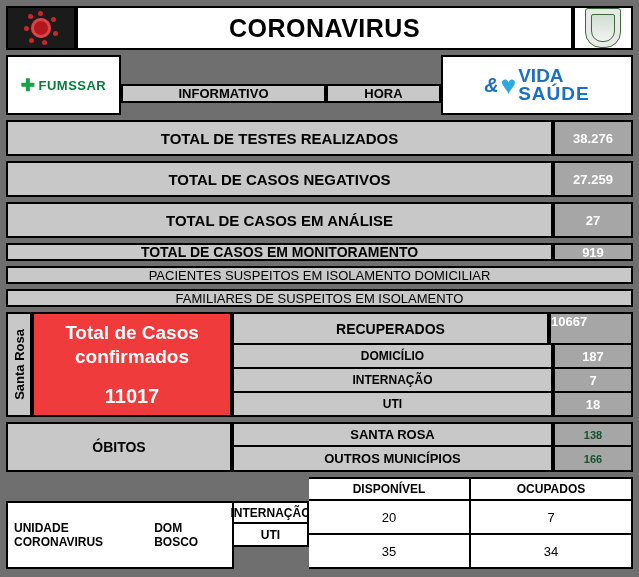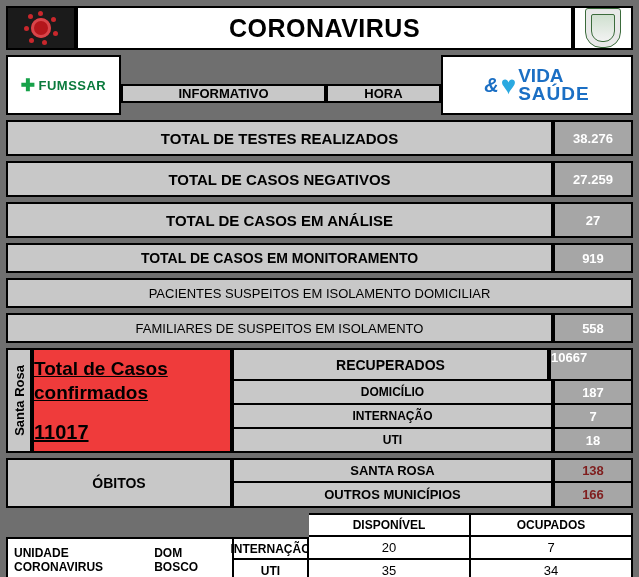--- a/index.html
+++ b/index.html
@@ -153,21 +153,21 @@
   .vida-logo .heart {
     color: #2aa9e0;
     font-size: 26px;
     line-height: 1;
     margin-right: 2px;
   }
   .vida-logo .words { font-size: 19px; line-height: 0.95; text-align: left; }
   .vida-logo .words .w2 { letter-spacing: 1px; }
 
   
-  .statrow { height: 30px; }
+  .statrow { height: 18px; }
   .statrow .label {
     flex: 1 1 auto;
     font-weight: bold;
     font-size: 14px;
     text-align: right;
   }
   .statrow.big { height: 36px; }
   .statrow.big .label { font-size: 15px; }
   .statrow .label.thin { font-weight: normal; font-size: 13px; }
 
@@ -190,25 +190,24 @@
     font-size: 13px;
   }
   .totalcasos {
     width: 200px;
     flex: 0 0 200px;
     background: #ef3b3b;
     border: 2px solid #000;
     box-sizing: border-box;
     display: flex;
     flex-direction: column;
-    align-items: flex-start;
-    justify-content: center;
-    color: #000000;
-    font-weight: bold;
-    text-decoration: underline;
+    align-items: center;
+    justify-content: center;
+    color: #ffffff;
+    font-weight: bold;
   }
   .totalcasos .l1 { font-size: 19px; }
   .totalcasos .l2 { font-size: 19px; margin-top: 2px;}
   .totalcasos .l3 { font-size: 20px; margin-top: 17px;}
   .rightstack { flex: 1 1 auto; display: flex; flex-direction: column; }
   .rightstack .r { display: flex; flex: 1 1 auto; }
   .rightstack .r1 { height: 33px; }
   .rec-label {
     flex: 1 1 auto;
     background: #c8c8c8;
@@ -263,21 +262,21 @@
   .obitos-rows .orow { display: flex; height: 25px; }
   .obitos-rows .orow .nm {
     flex: 1 1 auto; background: #c8c8c8;
     border: 2px solid #000; box-sizing: border-box;
     display: flex; align-items: center; justify-content: center;
     font-weight: bold; font-size: 13px;
   }
   .obitos-rows .orow.second .nm { border-top: none; }
   .obitos-rows .orow .vv {
     width: 80px; flex: 0 0 80px;
-    background: #a6a6a6; color: #7f1d1d; font-weight: bold; font-size: 13px;
+    background: #a6a6a6; color: #14532d; font-weight: bold; font-size: 11px;
     border: 2px solid #000; box-sizing: border-box;
     display: flex; align-items: center; justify-content: center;
   }
   .obitos-rows .orow.second .vv { border-top: none; }
   .unidade-grid { display: flex; margin-bottom: 5px; }
   .ug-left {
     width: 228px; flex: 0 0 228px;
     display: flex; flex-direction: column;
   }
   .ug-left .blank {
@@ -301,21 +300,21 @@
   }
   .ug-mid .c.second { border-top: none; }
   .ug-cols { flex: 1 1 auto; display: flex; flex-direction: column; }
   .ug-cols .hrow { height: 24px; display: flex; }
   .ug-cols .hrow .c {
     flex: 1 1 50%;
     background: #fff; border: 2px solid #000; border-left: none; box-sizing: border-box;
     display: flex; align-items: center; justify-content: center;
     font-weight: bold; font-size: 12px;
   }
-  .ug-cols .vrow { height: 23px; display: flex; }
+  .ug-cols .vrow { height: 34px; display: flex; }
   .ug-cols .vrow .c {
     flex: 1 1 50%;
     background: #fff; border: 2px solid #000; border-left: none; border-top: none; box-sizing: border-box;
     display: flex; align-items: center; justify-content: center;
     font-size: 13px;
   }
   .crest {
     width: 34px; height: 38px;
     background: #e9e9e9;
     border: 1.5px solid #3b6b3b;
@@ -397,21 +396,20 @@
   </div>
   <div class="row statrow">
     <div class="cell gray label">TOTAL DE CASOS EM MONITORAMENTO</div>
     <div class="cell val">919</div>
   </div>
   <div class="row statrow">
     <div class="cell gray label thin">PACIENTES SUSPEITOS EM ISOLAMENTO DOMICILIAR</div>
   </div>
   <div class="row statrow">
     <div class="cell gray label thin">FAMILIARES DE SUSPEITOS EM ISOLAMENTO</div>
-    <div class="cell val">558</div>
   </div>
 
   <div class="confirmed-wrap">
     <div class="santarosa">
       <span>Santa Rosa</span>
     </div>
     <div class="totalcasos">
       <div class="l1">Total de Casos</div>
       <div class="l2">confirmados</div>
       <div class="l3">11017</div>

